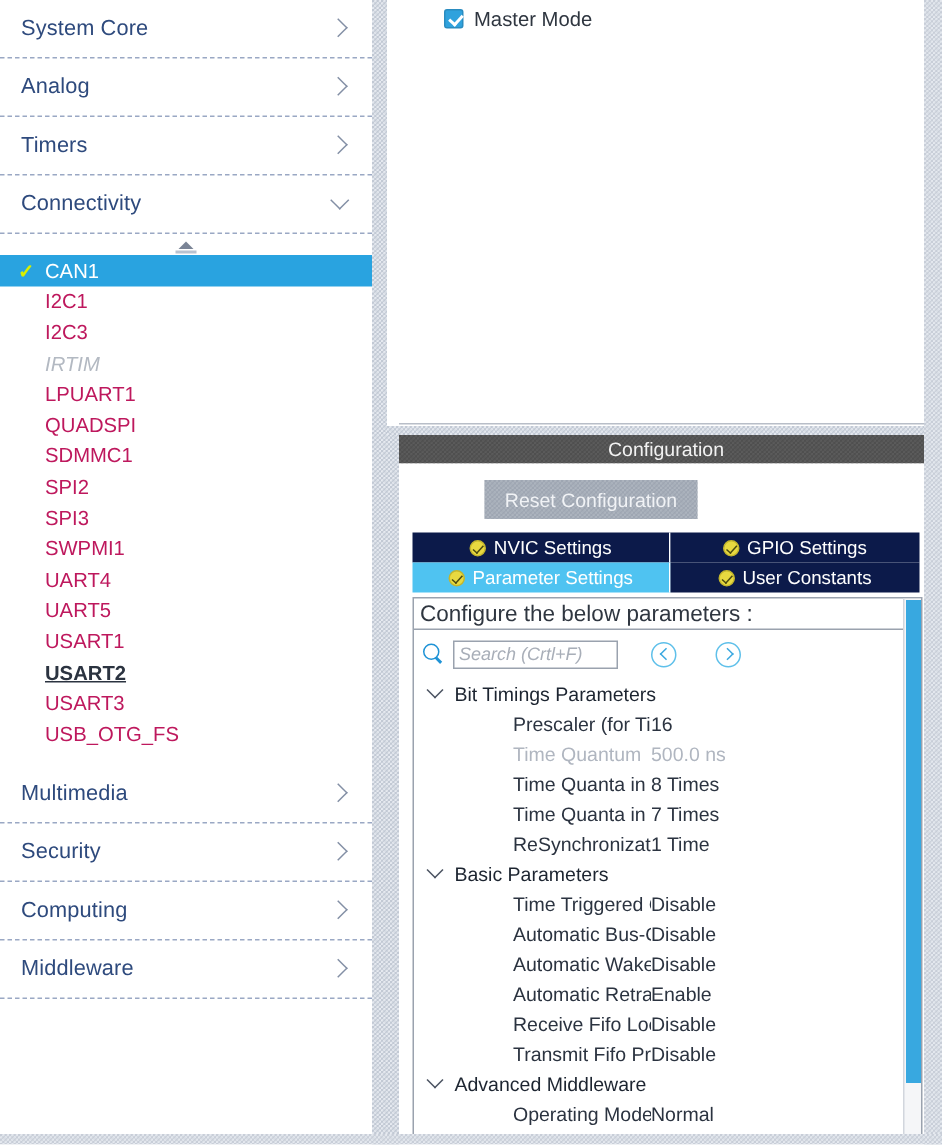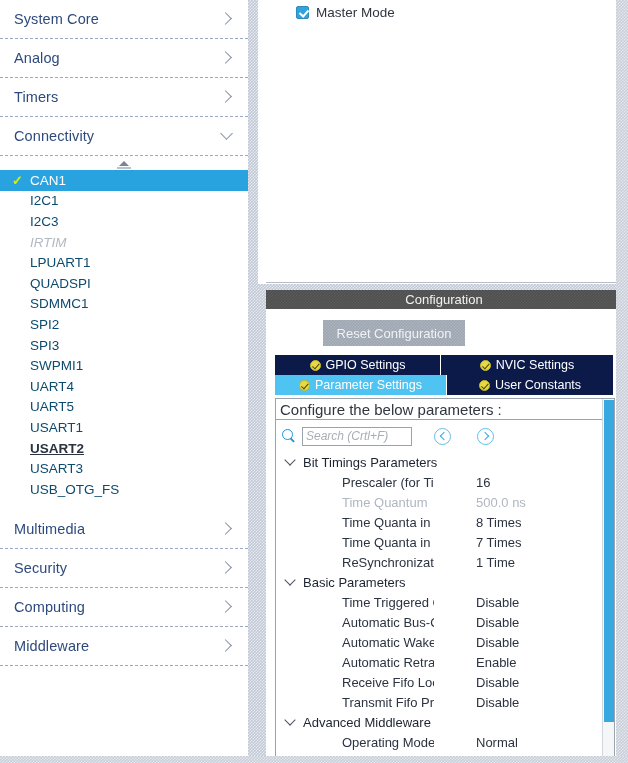--- a/index.html
+++ b/index.html
@@ -68,21 +68,21 @@
     background: #b9c2d0;
     margin-top: 9px;
   }
 
   #periph-list { padding: 0; }
   .periph-row {
     height: 20.6px;
     display: flex; align-items: center;
     padding-left: 12px;
     font-size: 13.5px;
-    color: #0c4a6e;
+    color: #be185d;
     cursor: pointer;
     white-space: nowrap;
   }
   .periph-row .tick { width: 18px; font-size: 13px; color: transparent; }
   .periph-row.selected {
     background: #29a3e0;
     color: #ffffff;
   }
   .periph-row.selected .tick { color: #d8f000; font-weight: bold; }
   .periph-row.disabled { color: #b3b9c2; font-style: italic; }
@@ -337,21 +337,21 @@
   }
   .param-row {
     height: 20px;
     display: flex; align-items: center;
     font-size: 13px;
     color: #2b3340;
     cursor: pointer;
   }
   .param-row.dim { color: #b0b6c0; }
   .p-name { width: 158px; padding-left: 66px; white-space: nowrap; overflow: hidden; }
-  .p-val { flex: 1; white-space: nowrap; padding-left: 42px; }
+  .p-val { flex: 1; white-space: nowrap; }
 
   
   #param-scroll {
     position: absolute; right: 0; top: 0;
     width: 12px; height: 100%;
     background: #f5f6f8;
     border-left: 1px solid #d2d6dd;
   }
   #param-scroll-thumb {
     position: absolute; left: 1px; top: 1px;
@@ -516,27 +516,27 @@
     <div id="config-header">
       <span id="config-header-title">Configuration</span>
     </div>
 
     <div id="config-body">
 
       <button id="reset-btn">Reset Configuration</button>
 
       <div id="tabs">
         <div class="tab-row">
+          <div class="tab t-nvic">
+            <span class="tab-check"></span>
+            <span>NVIC Settings</span>
+          </div>
           <div class="tab t-gpio">
             <span class="tab-check"></span>
             <span>GPIO Settings</span>
-          </div>
-          <div class="tab t-nvic">
-            <span class="tab-check"></span>
-            <span>NVIC Settings</span>
           </div>
         </div>
         <div class="tab-row">
           <div class="tab t-param active">
             <span class="tab-check"></span>
             <span>Parameter Settings</span>
           </div>
           <div class="tab t-user">
             <span class="tab-check"></span>
             <span>User Constants</span>

